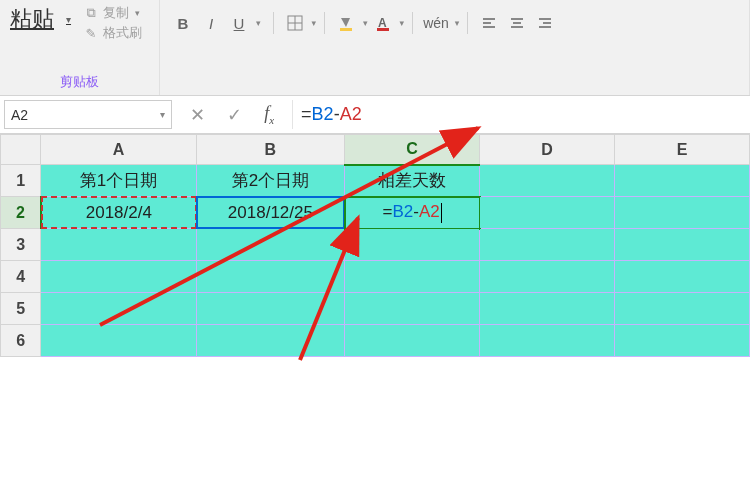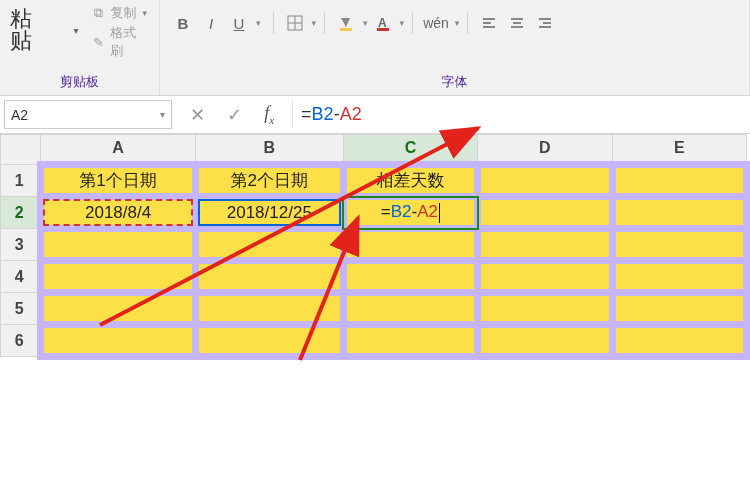--- a/index.html
+++ b/index.html
@@ -25,32 +25,33 @@
   .ribbon-group {
     display: flex;
     flex-direction: column;
     justify-content: space-between;
     padding: 4px 10px 2px 10px;
     border-right: 1px solid #e0e0e0;
     position: relative;
   }
   .group-label {
     font-size: 13px;
-    color: #4c1d95;
+    color: #8b5cf6;
     text-align: center;
     padding-bottom: 2px;
   }
   .clipboard-group { width: 160px; }
   .font-group { flex: 1; }
 
   .paste-block {
     display: flex;
     align-items: center;
-    gap: 20px;
+    gap: 12px;
     margin-top: 4px;
+    text-decoration: underline;
   }
   .paste-big {
     font-size: 22px;
     line-height: 1;
     color: #333;
   }
   .paste-dd { font-size: 10px; color: #666; }
 
   .clip-sub {
     display: flex;
@@ -149,27 +150,27 @@
     background: #f0f0f0;
     border: 1px solid #d4d4d4;
     text-align: center;
     color: #444;
     font-size: 16px;
   }
   .corner { width: 36px; height: 30px; }
   .col-hdr { height: 30px; }
   .row-hdr { width: 36px; }
   .cell {
-    border: 7px solid #c4b5fd;
+    border: 1px solid #c4b5fd;
     height: 32px;
     text-align: center;
     font-size: 17px;
     color: #222;
     position: relative;
-    background: #fde047;
+    background: #5eead4;
     margin-left: 28px;
   }
   .sel-col-hdr { background: #d8e8d8; color:#1a6b1a; border-bottom: 2px solid #1a8a1a;}
   .sel-row-hdr { background: #d8e8d8; color:#1a6b1a; border-right: 2px solid #1a8a1a;}
   
   .cA { width: 138px; }
   .cB { width: 132px; }
   .cC { width: 120px; }
   .cD { width: 120px; }
   .cE { width: 120px; }
@@ -278,21 +279,20 @@
           </svg>
       </span>
       <span class="fbtn">
         <svg width="16" height="16">
             <line x1="2" y1="4" x2="14" y2="4" stroke="#888" stroke-width="2"></line>
             <line x1="6" y1="8" x2="14" y2="8" stroke="#888" stroke-width="2"></line>
             <line x1="2" y1="12" x2="14" y2="12" stroke="#888" stroke-width="2"></line>
           </svg>
       </span>
     </div>
-    <div class="group-label">字体</div>
   </div>
 </div>
 
 <div class="formula-row">
   <div class="name-box">
     <span>A2</span>
     <span class="dd">▾</span>
   </div>
   <div class="fx-controls">
     <span style="color:#999;">✕</span>
@@ -330,21 +330,21 @@
       <th class="row-hdr">1</th>
       <td class="cell">第1个日期</td>
       <td class="cell">第2个日期</td>
       <td class="cell">相差天数</td>
       <td class="cell"></td>
       <td class="cell"></td>
     </tr>
     <tr>
       <th class="row-hdr sel-row-hdr">2</th>
       <td class="cell">
-        <span>2018/8/4</span>
+        <span>2018/2/4</span>
         <span class="marching-ants" style="border-color:#d03030;"></span>
       </td>
       <td class="cell">
         <span>2018/12/25</span>
         <span class="marching-ants" style="border-color:#0066d6; border-style:solid;"></span>
       </td>
       <td class="cell editing-cell formula-colored">
         <span>=</span><span class="blue">B2</span><span>-</span><span class="red">A2</span><span class="caret-blink"></span>
       </td>
       <td class="cell"></td>

